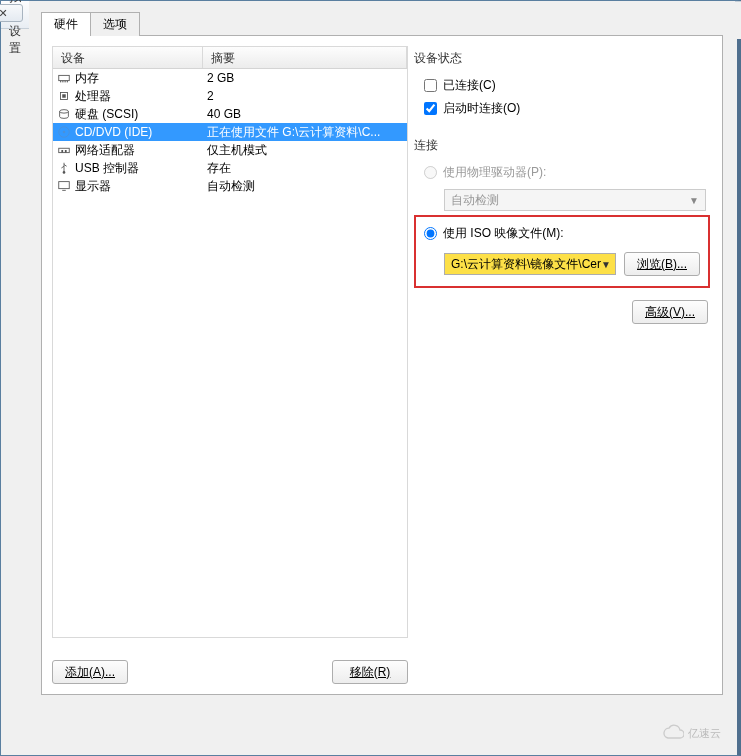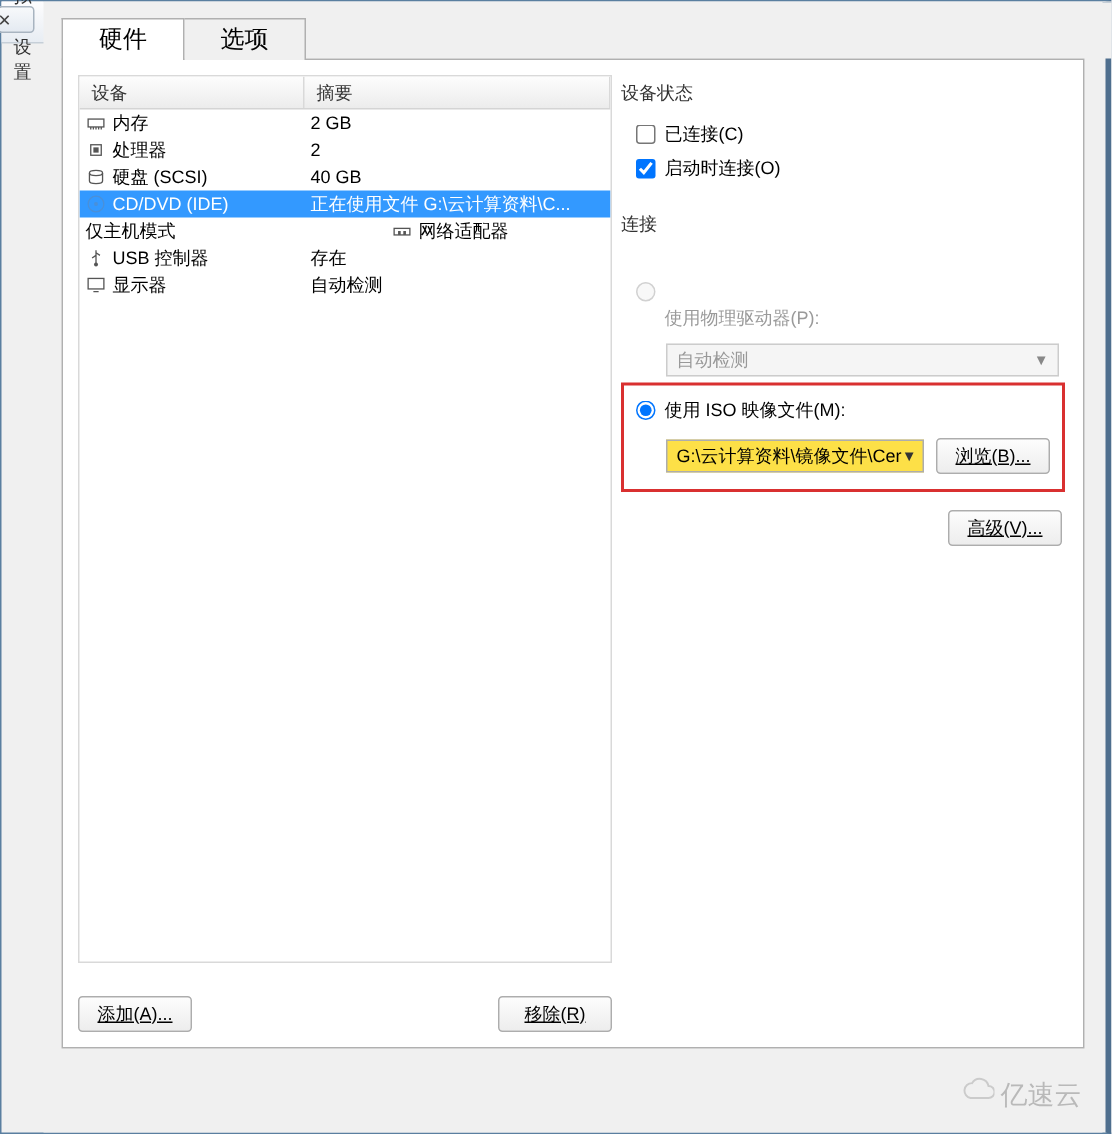--- a/index.html
+++ b/index.html
@@ -47,23 +47,23 @@
   cursor: pointer;
 }
 .tabs-area {
   padding: 10px 12px 0 12px;
   background: #f0f0f0;
 }
 .tab-row { display: flex; position: relative; }
 .tab {
   border: 1px solid #b0b0b0;
   border-bottom: none;
-  padding: 3px 24px;
+  padding: 3px 12px;
   background: #fff;
-  font-size: 16px;
+  font-size: 12px;
   position: relative;
   top: 1px;
   z-index: 2;
   cursor: pointer;
 }
 .tab.inactive {
   background: #f0f0f0;
   z-index: 1;
   border-left: none;
 }
@@ -198,27 +198,27 @@
   align-items: center;
   gap: 21px;
   padding: 0 12px;
 }
 .watermark {
   position: absolute;
   right: 20px;
   bottom: 14px;
   opacity: .35;
   display: flex;
-  align-items: flex-start;
+  align-items: center;
   gap: 4px;
   color: #555;
-  font-size: 18px;
+  font-size: 11px;
   pointer-events: none;
 }
-.disabled-text { color: #9a9a9a; margin-top: 36px; }
+.disabled-text { color: #9a9a9a; }
 </style>
 </head>
 <body>
 
 <div class="window">
   <div class="titlebar">
     <span class="title">虚拟机设置</span>
     <div class="close-btn">
         <span>✕</span>
       </div>
@@ -284,31 +284,31 @@
                     <svg viewBox="0 0 16 16">
                       <circle cx="8" cy="8" r="6" fill="none" stroke="#4a90d9"></circle>
                       <circle cx="8" cy="8" r="1.5" fill="#4a90d9"></circle>
                     </svg>
                   </span>
                   <span>CD/DVD (IDE)</span>
                 </div>
                 <div class="cell summary">正在使用文件 G:\云计算资料\C...</div>
               </div>
               <div class="row">
-                <div class="cell summary">仅主机模式</div>
                 <div class="cell device">
                   <span class="ico">
                     <svg viewBox="0 0 16 16">
                       <rect x="2" y="6" width="12" height="5" fill="none" stroke="#555"></rect>
                       <rect x="5" y="8" width="2" height="3" fill="#555"></rect>
                       <rect x="9" y="8" width="2" height="3" fill="#555"></rect>
                     </svg>
                   </span>
                   <span>网络适配器</span>
                 </div>
+                <div class="cell summary">仅主机模式</div>
               </div>
               <div class="row">
                 <div class="cell device">
                   <span class="ico">
                     <svg viewBox="0 0 16 16">
                       <path d="M8 2v10M8 4l3 2M8 6l-3 2" fill="none" stroke="#555"></path>
                       <circle cx="8" cy="13" r="1.5" fill="#555"></circle>
                     </svg>
                   </span>
                   <span>USB 控制器</span>

